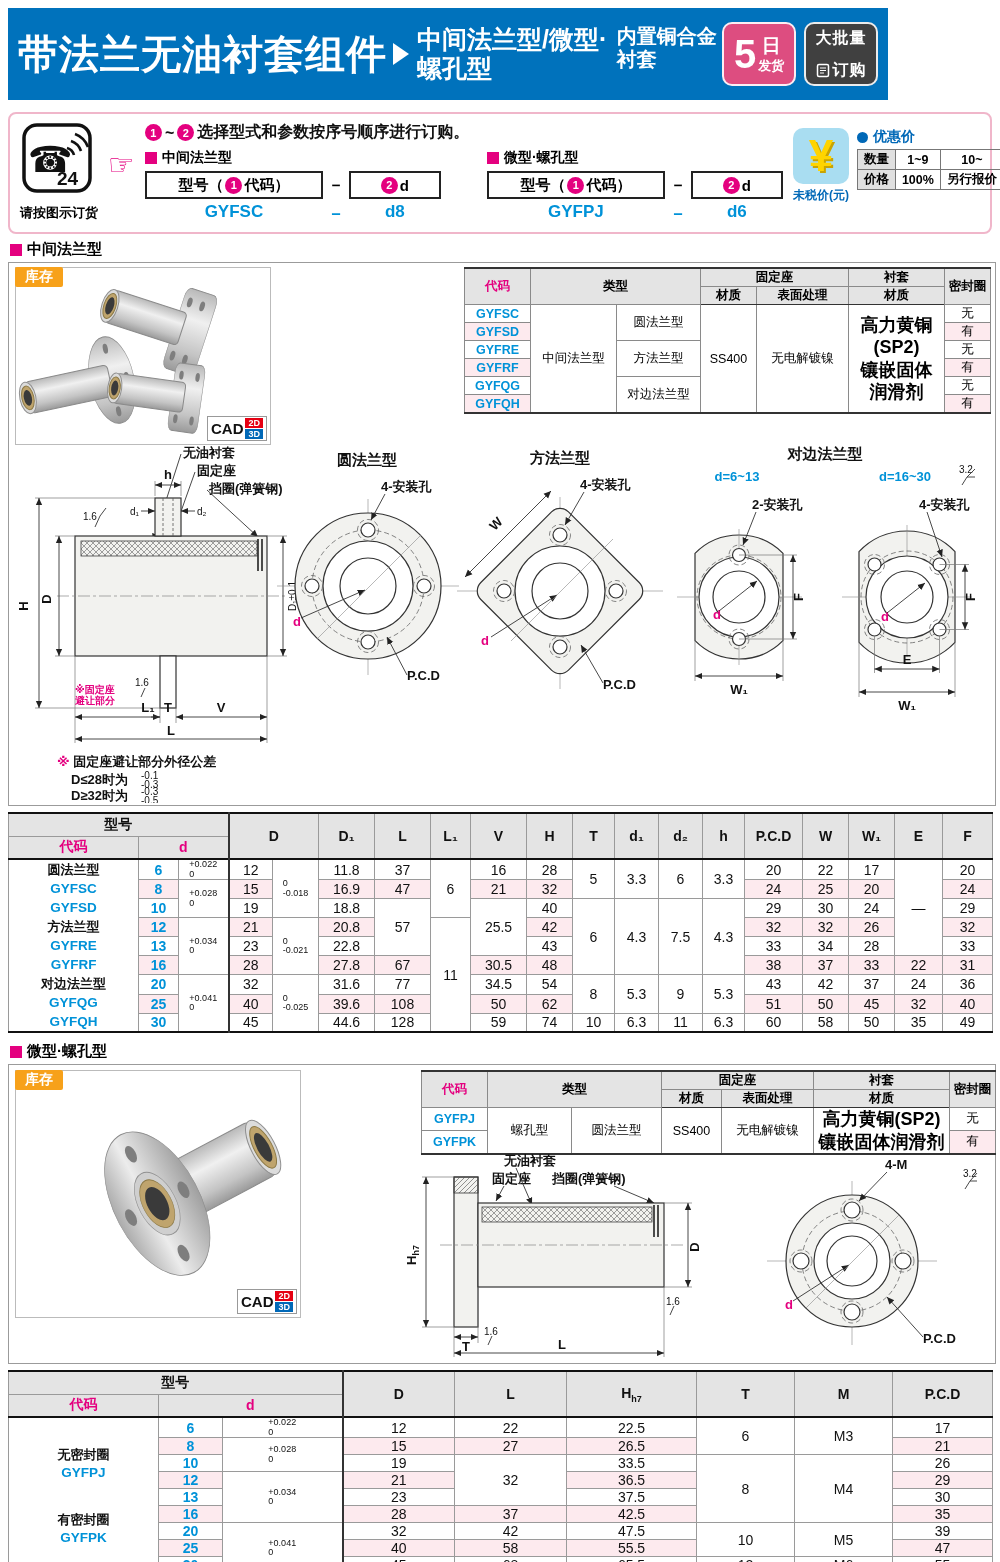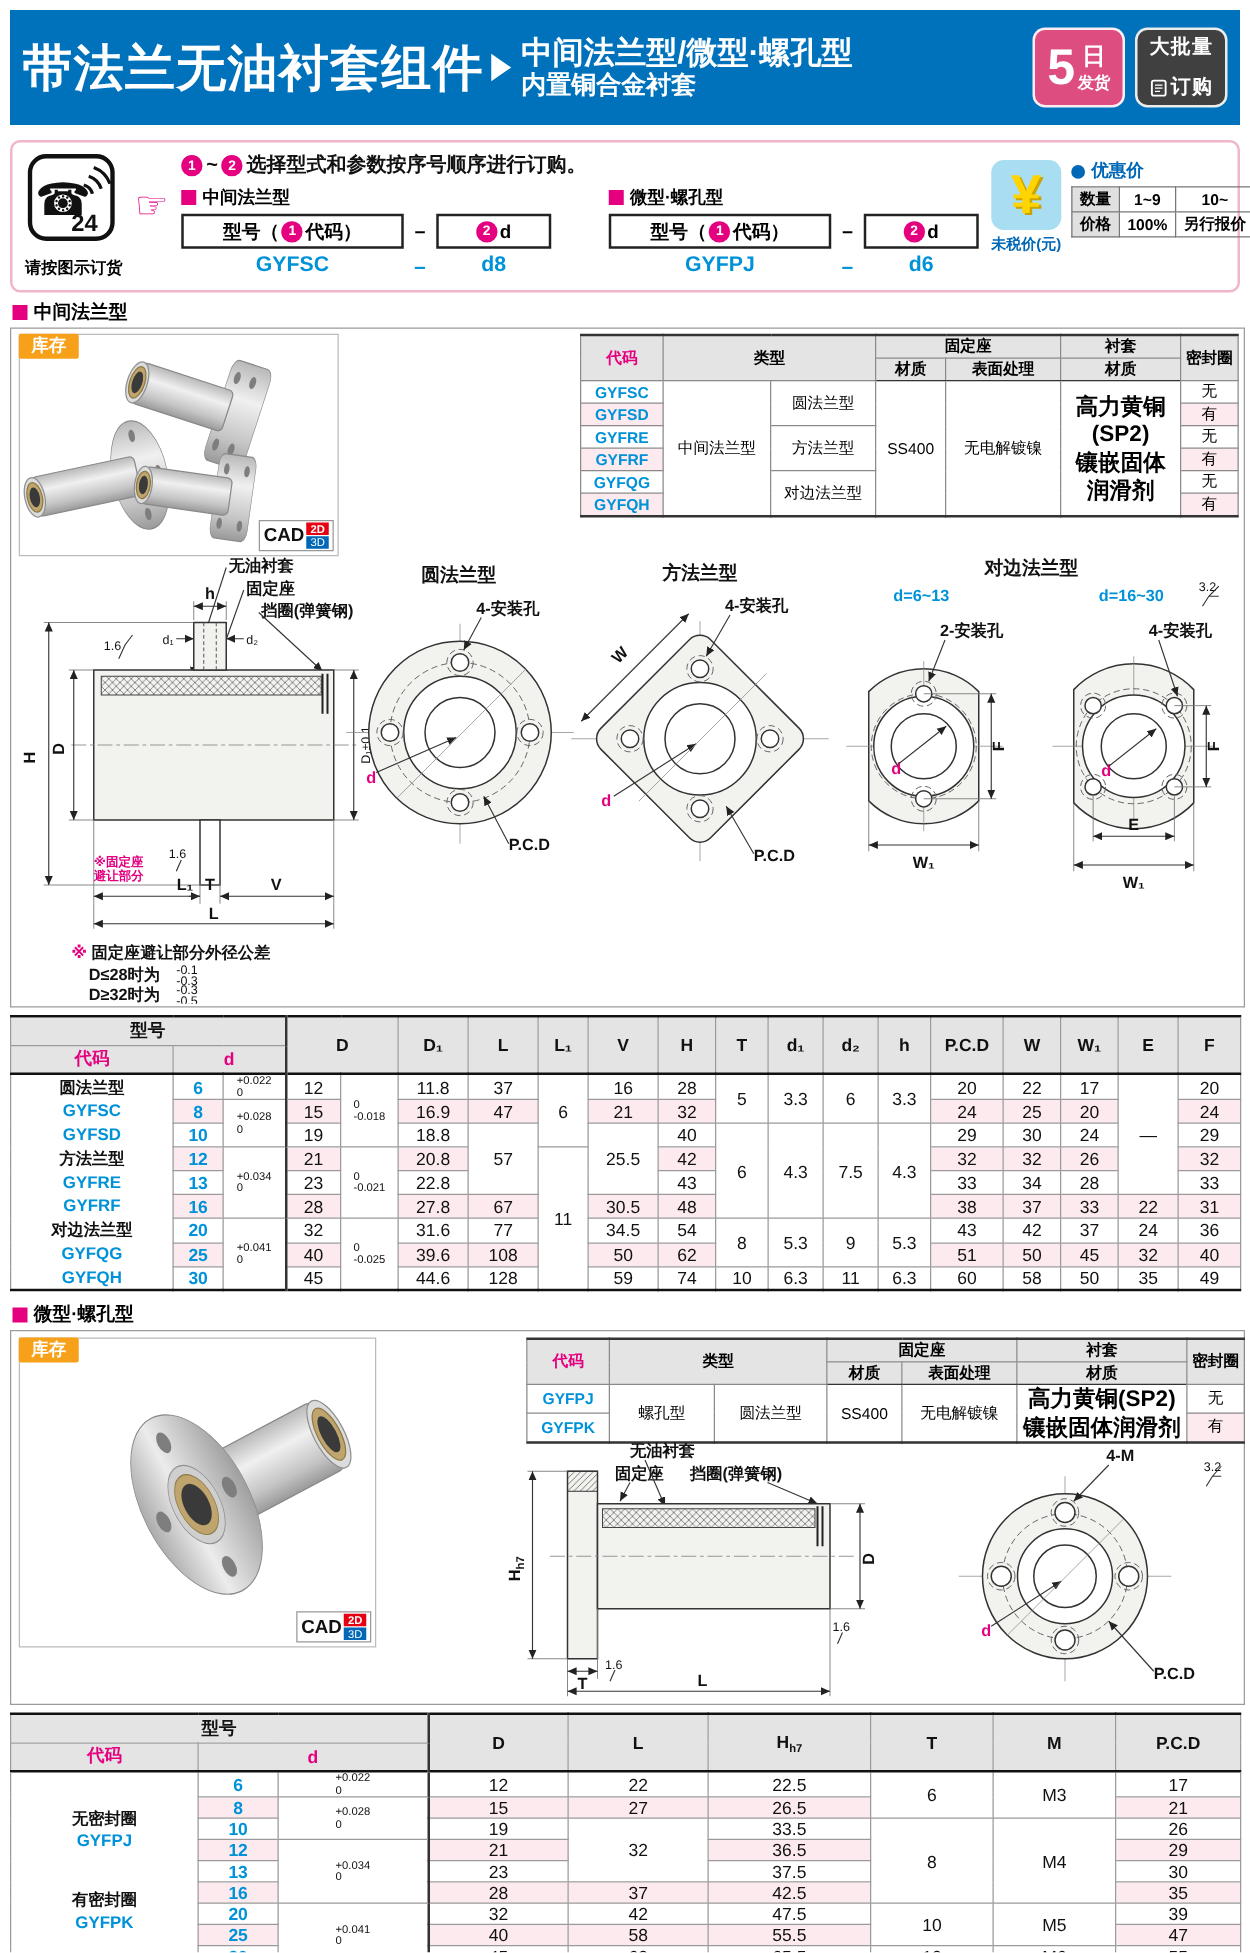--- a/index.html
+++ b/index.html
@@ -1,23 +1,23 @@
 <!DOCTYPE html>
 <html><head>
 <meta charset="utf-8">
 <style>
   *{margin:0;padding:0;box-sizing:border-box}
   body{font-family:"Liberation Sans","DejaVu Sans",sans-serif;background:#fff;width:1000px}
   .page{position:relative;width:1000px;height:1562px;background:#fff;overflow:hidden}
 
   
-  .hdr{position:absolute;left:8px;top:8px;width:984px;height:92px;background:#0072bc;display:flex;align-items:center;padding:0 10px;color:#fff}
+  .hdr{position:absolute;left:8px;top:8px;width:880px;height:92px;background:#0072bc;display:flex;align-items:center;padding:0 10px;color:#fff}
   .hdr-title{font-size:40px;font-weight:900;letter-spacing:1px;white-space:nowrap}
   .hdr-arrow{width:0;height:0;border-left:16px solid #fff;border-top:11px solid transparent;border-bottom:11px solid transparent;margin:0 8px 0 6px}
-  .hdr-sub{display:flex;flex-direction:column;line-height:1.15}
+  .hdr-sub{display:flex;flex-direction:row;line-height:1.15}
   .hdr-sub .s1{font-size:25px;font-weight:900}
   .hdr-sub .s2{font-size:20px;font-weight:700}
   .hdr-badges{margin-left:auto;display:flex;gap:8px}
   .badge{width:74px;height:64px;border-radius:10px;border:2px solid rgba(255,255,255,.9);color:#fff;display:flex;flex-direction:column;align-items:center;justify-content:center;line-height:1}
   .badge.pinkb{background:#dd4d80}
   .badge.purpleb{background:#404040}
   .b5row{display:flex;align-items:flex-start}
   .b5{font-size:40px;font-weight:900}
   .b5col{display:flex;flex-direction:column;align-items:center;margin-left:2px}
   .b5u{font-size:19px;font-weight:900;margin-top:2px}
@@ -58,21 +58,21 @@
 
   
   .sec-title{position:absolute;left:10px;display:flex;align-items:center;gap:5px;font-size:15px;font-weight:700}
   .secbox{position:absolute;left:8px;width:988px;border:1px solid #9b9b9b;background:#fff}
   .photobox{position:absolute;border:1px solid #bbb;background:#fff}
   .stock{position:absolute;left:-1px;top:-1px;background:#f7a11a;color:#fff;font-size:14px;font-weight:700;padding:1px 10px;border-radius:2px;z-index:3}
   .cadbadge{position:absolute;right:3px;bottom:3px;border:1px solid #999;background:#fff;display:flex;align-items:center;padding:1px 3px;gap:2px}
   .cadtxt{font-size:15px;font-weight:900;color:#111}
   .cadcol{display:flex;flex-direction:column;gap:1px}
   .cad2d{background:#e60012;color:#fff;font-size:9px;font-weight:700;padding:0 3px}
-  .cad3d{background:#0068b7;color:#fff;font-size:9px;font-weight:400;padding:0 3px}
+  .cad3d{background:#0068b7;color:#fff;font-size:9px;font-weight:700;padding:0 3px}
 
   
   table.spec{border-collapse:collapse;font-size:12.5px;table-layout:fixed}
   table.spec th,table.spec td{border:1px solid #8a8a8a;text-align:center;padding:0 2px;height:17px;white-space:nowrap}
   table.spec thead th{background:#e4e4e4;font-weight:700}
   table.spec{border-top:2px solid #333;border-bottom:2px solid #333;border-left:1.5px solid #333;border-right:1.5px solid #333}
   table.spec thead tr:last-child th{border-bottom:1.5px solid #333}
   .mg{color:#e4007f}
   .codeblue{color:#0092d8;font-weight:700}
   td.bushcell{font-size:18px;line-height:1.25;font-weight:700}

